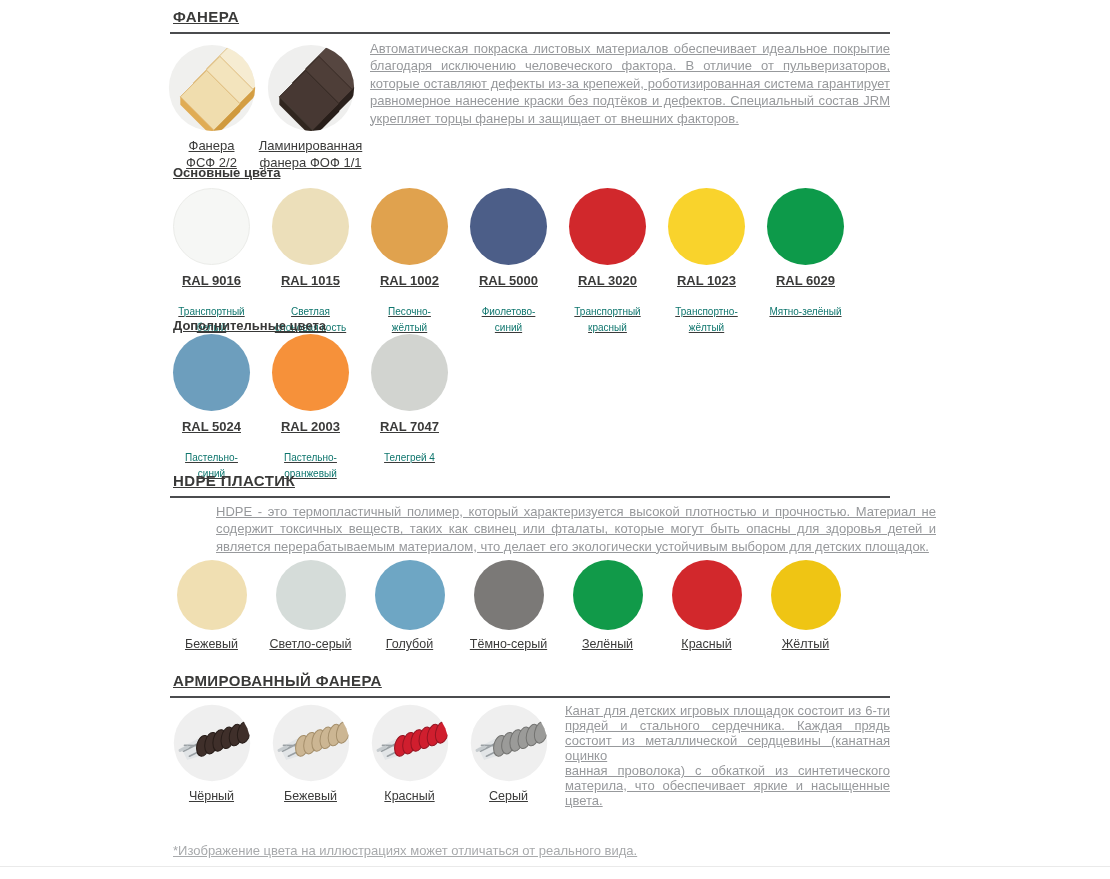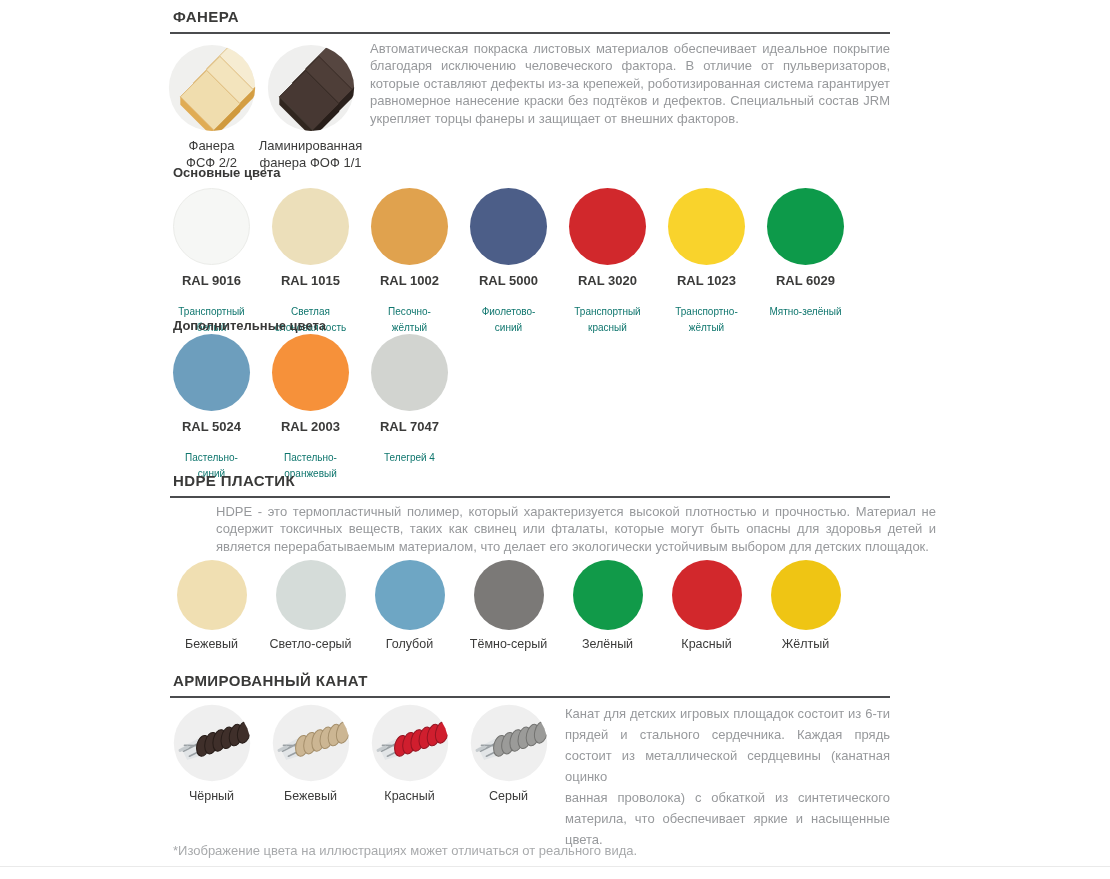--- a/index.html
+++ b/index.html
@@ -4,25 +4,25 @@
 <style>
   * { margin:0; padding:0; box-sizing:border-box; }
   html,body { background:#ffffff; }
   body {
     position:relative;
     width:1110px; height:879px;
     font-family:"Liberation Sans", sans-serif;
     overflow:hidden;
     color:#3b3b3a;
   }
-  .abs { position:absolute; }
+  .abs { position:absolute;text-decoration:underline; }
   .section-head { border-bottom:2px solid #4b4c4f; padding:0 0 7px 3px; width:720px; }
   .section-title { font-size:15px; font-weight:bold; color:#3a3a39; letter-spacing:0.4px; }
   .desc { font-size:13px; line-height:17.4px; color:#97999c; text-align:justify; white-space:pre-line; }
-  .desc-rope { line-height:21px; }
+  .desc-rope { line-height:15px; }
   .subhead { font-size:13px; font-weight:bold; color:#383837; }
   .row { display:flex; }
   .col { width:99px; display:flex; flex-direction:column; align-items:center; text-align:center; }
   .circle { border-radius:50%; flex:none; }
   .d77 { width:77px; height:77px; }
   .d70 { width:70px; height:70px; }
   .outlined { border:1px solid #ebece9; }
   .code { margin-top:8px; font-size:13px; font-weight:bold; color:#3b3b3a; }
   .cname { margin-top:16px; font-size:10px; line-height:15.5px; color:#0f766e; white-space:pre-line; }
   .hname { margin-top:7px; font-size:12.5px; color:#3b3b3a; }
@@ -193,21 +193,21 @@
     <div class="circle d70" style="background: rgb(210, 40, 44);"></div>
     <div class="hname">Красный</div>
   </div>
   <div class="col">
     <div class="circle d70" style="background: rgb(239, 197, 20);"></div>
     <div class="hname">Жёлтый</div>
   </div>
 </div>
 
 <div class="abs section-head" style="left:170px; top:672px;">
-  <div class="section-title">АРМИРОВАННЫЙ КАНАТ</div>
+  <div class="section-title">АРМИРОВАННЫЙ ФАНЕРА</div>
 </div>
 
 <div class="abs row" style="left:162px; top:704px;">
   <div class="col">
     <div class="rope-wrap" style="--rope: #3f2f2a; --rope-dark: #271c18;">
       <svg class="rope-svg" viewBox="0 0 100 100" width="78" height="78">
         <defs>
             <clipPath id="rc1">
               <circle cx="50" cy="50" r="49"></circle>
             </clipPath>

